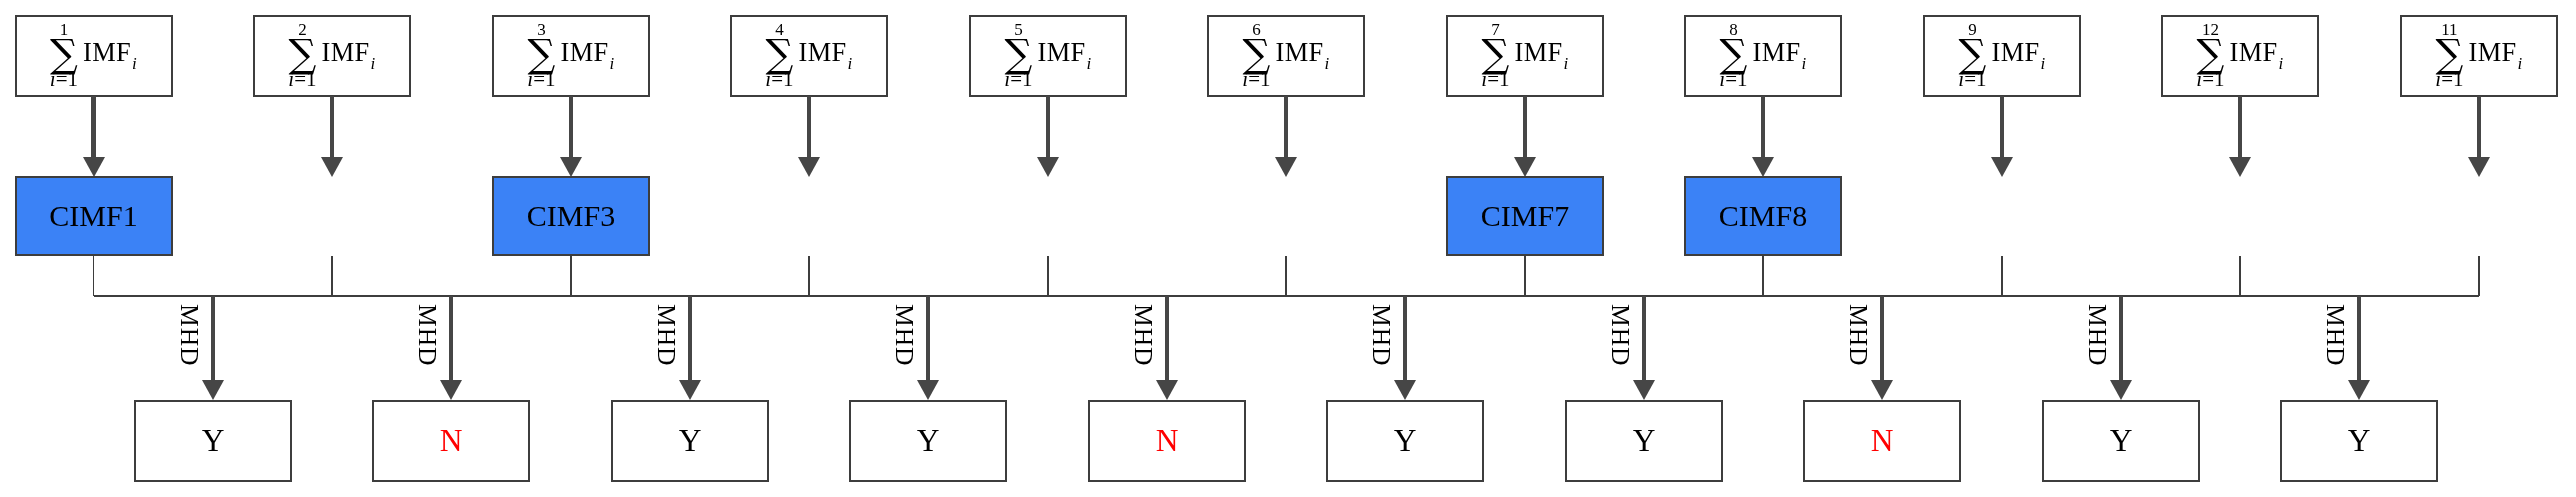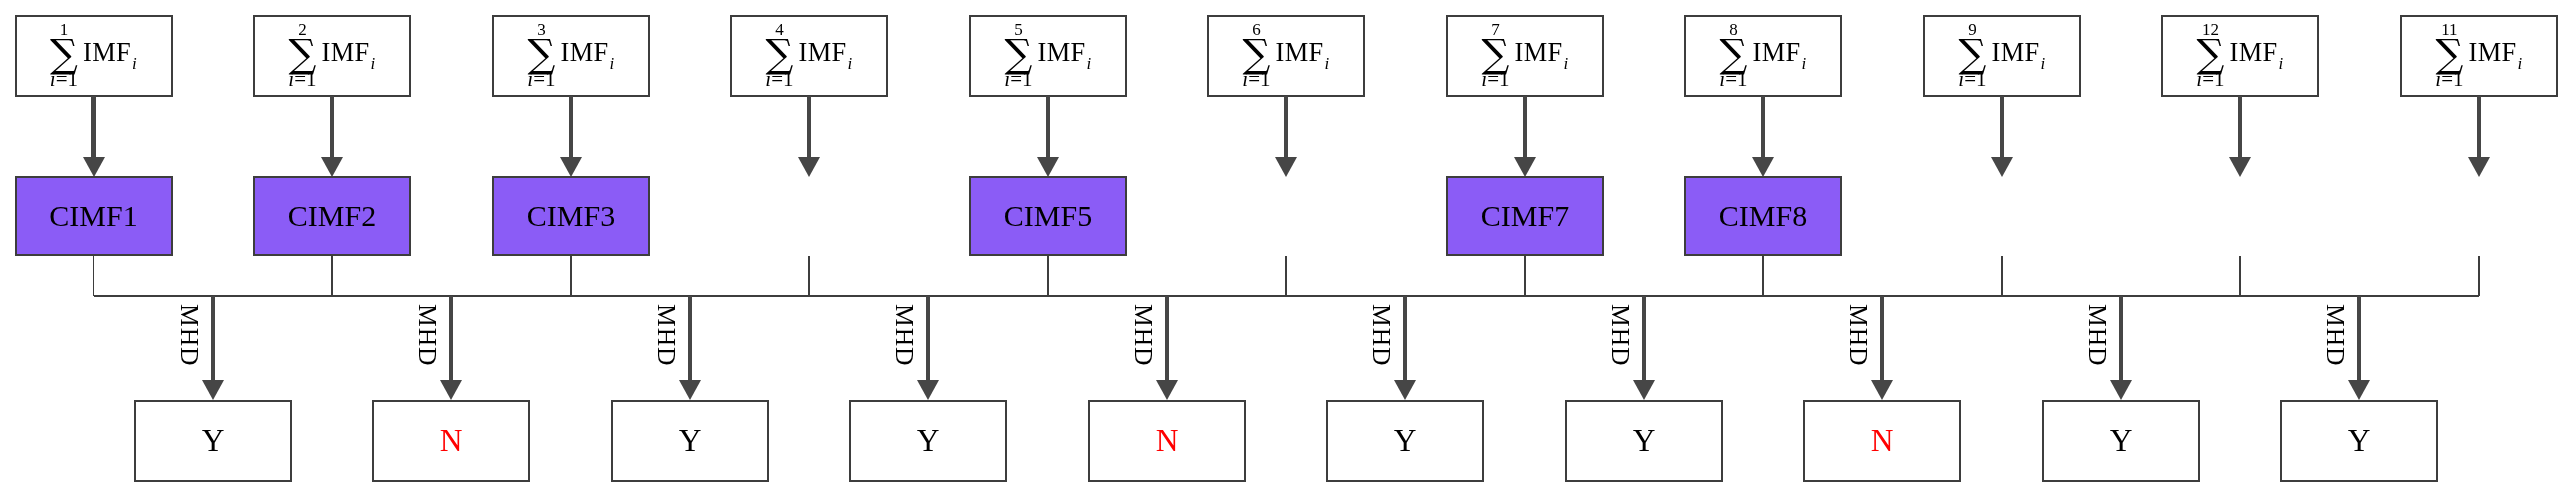--- a/index.html
+++ b/index.html
@@ -44,21 +44,21 @@
     border-left: 11px solid transparent;
     border-right: 11px solid transparent;
     border-top: 20.4px solid #464646;
   }
   .top-head { top: 157px; }
 
   .cimf-box {
     position: absolute; top: 176px; left: 0;
     width: 158px; height: 80px;
     border: 2.1px solid #3d3d3d; box-sizing: border-box;
-    background: #8b5cf6;
+    background: #3b82f6;
     display: flex; align-items: center; justify-content: center;
     font-size: 30px;
   }
   .stub {
     position: absolute; top: 256px; left: 50%;
     width: 1.7px; margin-left: -0.9px; height: 40px;
     background: #3d3d3d;
   }
   .bus {
     position: absolute; top: 295px; left: 94px;
@@ -113,23 +113,20 @@
         <span class="lim-col">
           <span class="upper">2</span>
           <span class="sigma">∑</span>
           <span class="lower"><span class="ital">i</span><span>=1</span></span>
         </span>
         <span class="imf-term"><span>IMF</span><span class="sub">i</span></span>
       </span>
     </div>
     <div class="shaft top-shaft"></div>
     <div class="head top-head"></div>
-    <div class="cimf-box">
-        <span>CIMF2</span>
-      </div>
     <div class="stub"></div>
   </div>
 
   <div class="col" style="left:492px">
     <div class="sum-box">
       <span class="sigma-group">
         <span class="lim-col">
           <span class="upper">3</span>
           <span class="sigma">∑</span>
           <span class="lower"><span class="ital">i</span><span>=1</span></span>
@@ -167,23 +164,20 @@
         <span class="lim-col">
           <span class="upper">5</span>
           <span class="sigma">∑</span>
           <span class="lower"><span class="ital">i</span><span>=1</span></span>
         </span>
         <span class="imf-term"><span>IMF</span><span class="sub">i</span></span>
       </span>
     </div>
     <div class="shaft top-shaft"></div>
     <div class="head top-head"></div>
-    <div class="cimf-box">
-        <span>CIMF5</span>
-      </div>
     <div class="stub"></div>
   </div>
 
   <div class="col" style="left:1207px">
     <div class="sum-box">
       <span class="sigma-group">
         <span class="lim-col">
           <span class="upper">6</span>
           <span class="sigma">∑</span>
           <span class="lower"><span class="ital">i</span><span>=1</span></span>

